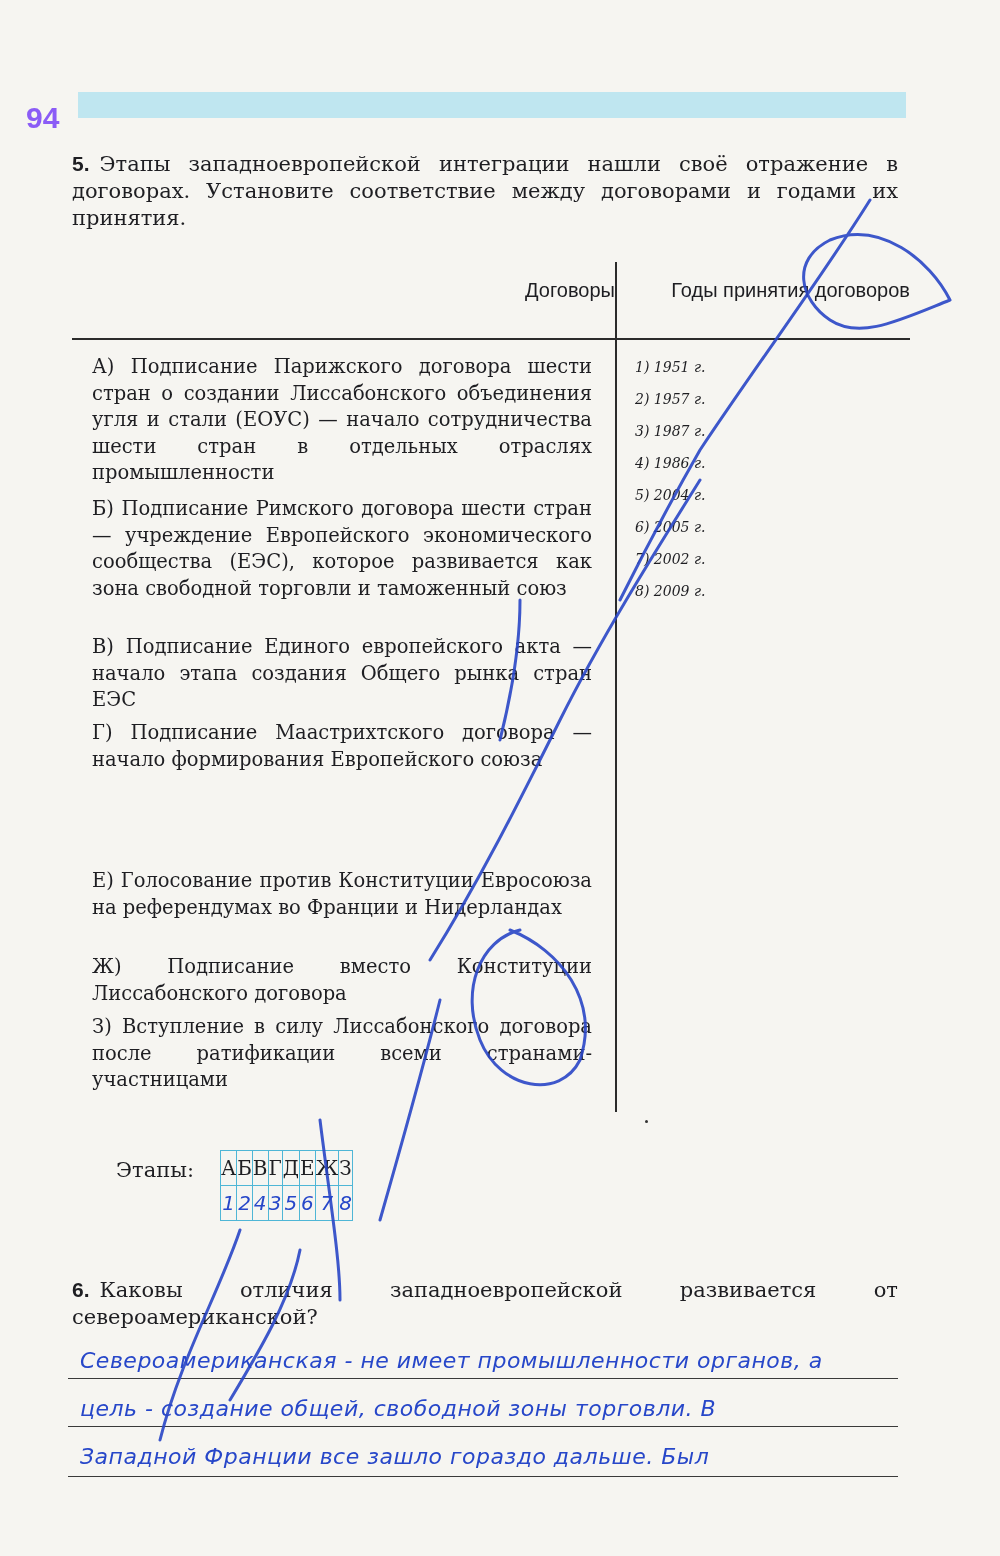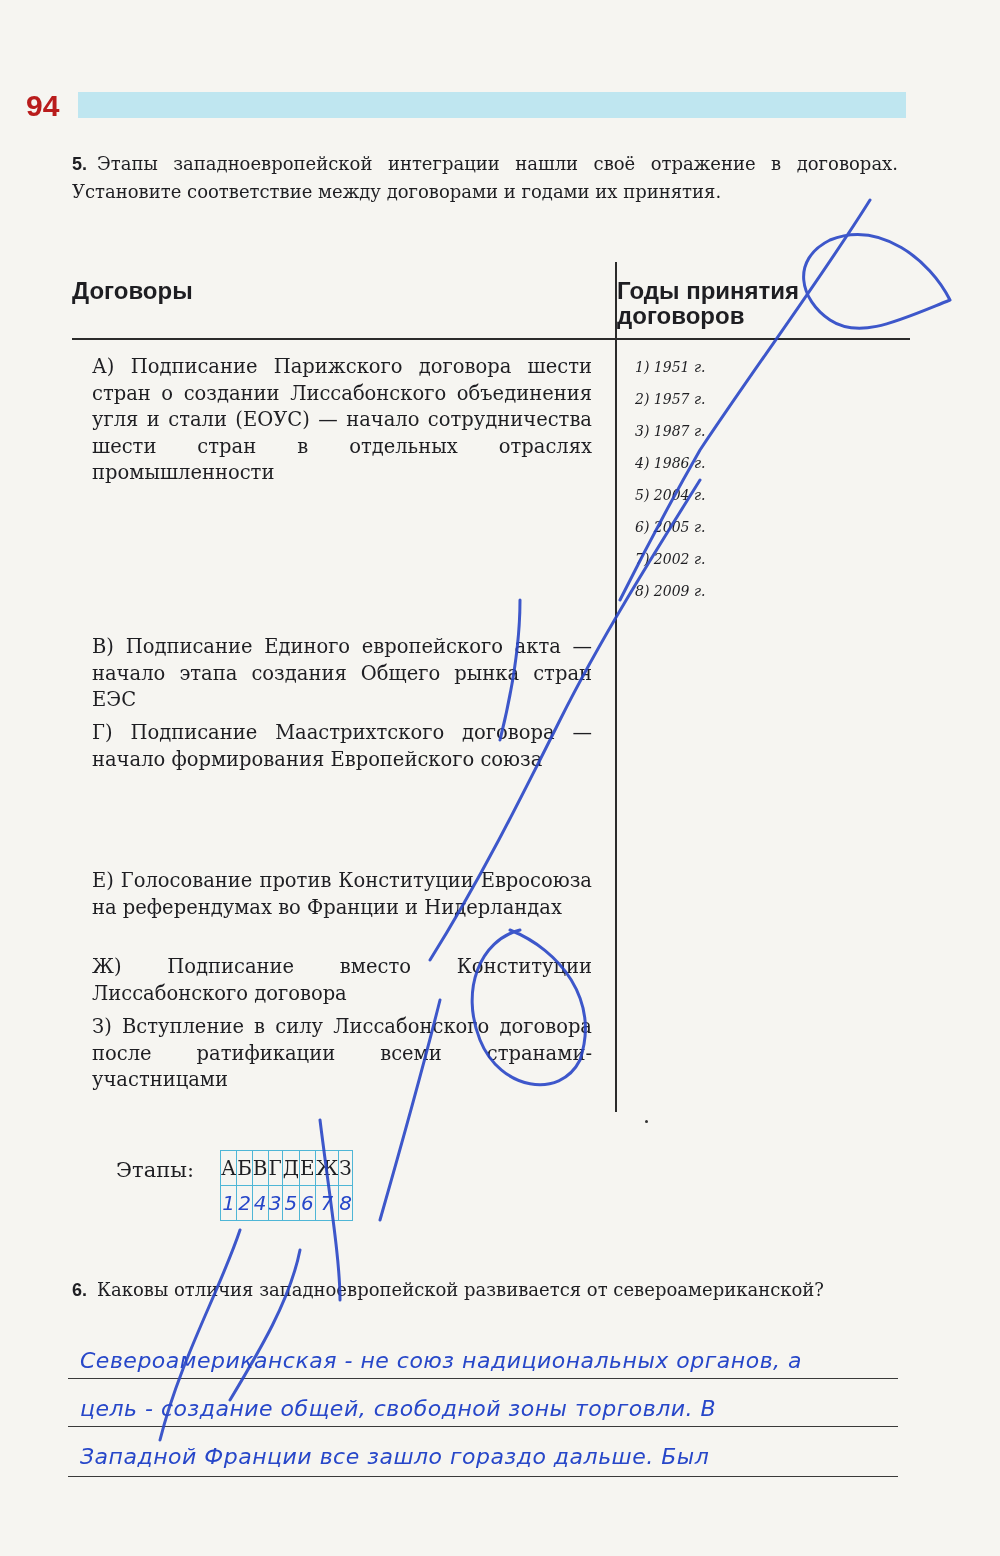--- a/index.html
+++ b/index.html
@@ -4,34 +4,34 @@
   <style>
     html, body { margin: 0; padding: 0; }
     body {
       width: 1000px; height: 1556px; position: relative; overflow: hidden;
       background: #f6f5f1;
       font-family: "DejaVu Serif", serif;
       color: #1e1e22;
     }
     .page-header { position: absolute; left: 0; top: 88px; width: 1000px; height: 36px; }
     .page-num {
-      position: absolute; left: 26px; top: 0; height: 36px; line-height: 36px;
-      font-family: "Liberation Sans", sans-serif; font-weight: bold; font-size: 30px; color: #b91c1c;
+      position: absolute; left: 26px; top: 12px; height: 36px; line-height: 36px;
+      font-family: "Liberation Sans", sans-serif; font-weight: bold; font-size: 30px; color: #8b5cf6;
     }
     .header-bar {
       position: absolute; left: 78px; top: 4px; width: 828px; height: 26px;
       background: #bfe6f0;
     }
-    .task { position: absolute; left: 72px; font-size: 18px; line-height: 27px; text-align: justify; }
+    .task { position: absolute; left: 72px; font-size: 21px; line-height: 27px; text-align: justify; }
     .task5 { top: 150px; width: 826px; }
     .task-num { font-family: "Liberation Sans", sans-serif; font-weight: bold; margin-right: 10px; }
     .table { position: absolute; left: 72px; top: 262px; width: 838px; height: 850px; }
     .col-divider { position: absolute; left: 543px; top: 0; width: 2px; height: 850px; background: #2b2b2b; }
     .header-rule { position: absolute; left: 0; top: 76px; width: 838px; height: 2px; background: #2b2b2b; }
-    .th { position: absolute; font-family: "Liberation Sans", sans-serif; font-weight: bold; font-size: 24px; text-align: left; line-height: 25px; }
+    .th { position: absolute; font-family: "Liberation Sans", sans-serif; font-weight: normal; font-size: 20px; text-align: right; line-height: 25px; }
     .th-left { left: 0; top: 16px; width: 543px; }
     .th-right { left: 545px; top: 16px; width: 293px; }
     .treaty { position: absolute; left: 20px; width: 500px; font-size: 19.5px; line-height: 26.5px; text-align: justify; }
     .year { position: absolute; left: 563px; font-size: 14px; line-height: 26px; font-style: italic; }
     .answer5 { position: absolute; left: 116px; top: 1150px; }
     .answer-label { position: absolute; left: 0; top: 8px; font-size: 21px; white-space: nowrap; }
     .answer-grid {
       position: absolute; left: 104px; top: 0;
       border-collapse: collapse;
     }
@@ -59,20 +59,21 @@
   <span class="task-num">5.</span><span>Этапы западноевропейской интеграции нашли своё отражение в договорах. Установите соответствие между договорами и годами их принятия.</span>
 </div>
 
 <div class="table">
   <div class="th th-left">Договоры</div>
   <div class="th th-right">Годы принятия договоров</div>
   <div class="header-rule"></div>
   <div class="col-divider"></div>
 
   <div class="treaty" style="top:92px">А) Подписание Парижского договора шести стран о создании Лиссабонского объединения угля и стали (ЕОУС) — начало сотрудничества шести стран в отдельных отраслях промышленности</div>
+  <div class="treaty" style="top:234px">Б) Подписание Римского договора шести стран — учреждение Европейского экономического сообщества (ЕЭС), которое развивается как зона свободной торговли и таможенный союз</div>
   <div class="treaty" style="top:372px">В) Подписание Единого европейского акта — начало этапа создания Общего рынка стран ЕЭС</div>
   <div class="treaty" style="top:458px">Г) Подписание Маастрихтского договора — начало формирования Европейского союза</div>
   <div class="treaty" style="top:606px">Е) Голосование против Конституции Евросоюза на референдумах во Франции и Нидерландах</div>
   <div class="treaty" style="top:692px">Ж) Подписание вместо Конституции Лиссабонского договора</div>
   <div class="treaty" style="top:752px">З) Вступление в силу Лиссабонского договора после ратификации всеми странами-участницами</div>
 
   <div class="year" style="top:92px">1) 1951 г.</div>
   <div class="year" style="top:124px">2) 1957 г.</div>
   <div class="year" style="top:156px">3) 1987 г.</div>
   <div class="year" style="top:188px">4) 1986 г.</div>
@@ -110,21 +111,21 @@
     </tr>
   </tbody>
     </table>
 </div>
 
 <div class="task task6">
   <span class="task-num">6.</span><span>Каковы отличия западноевропейской развивается от североамериканской?</span>
 </div>
 
 <div class="lines">
-  <div class="hw-line" style="top:8px">Североамериканская - не союз надициональных органов, а</div>
+  <div class="hw-line" style="top:8px">Североамериканская - не имеет промышленности органов, а</div>
   <div class="line" style="top:38px"></div>
   <div class="hw-line" style="top:56px">цель - создание общей, свободной зоны торговли. В</div>
   <div class="line" style="top:86px"></div>
   <div class="hw-line" style="top:104px">Западной Франции все зашло гораздо дальше. Был</div>
   <div class="line" style="top:136px"></div>
 </div>
 
 <svg class="scribbles" viewBox="0 0 1000 1556">
   <g fill="none" stroke="#2a46c6" stroke-width="3" stroke-linecap="round" stroke-linejoin="round" opacity="0.9">
     <path d="M870 200 C 820 280, 760 360, 700 450 C 660 520, 640 560, 620 600"></path>

